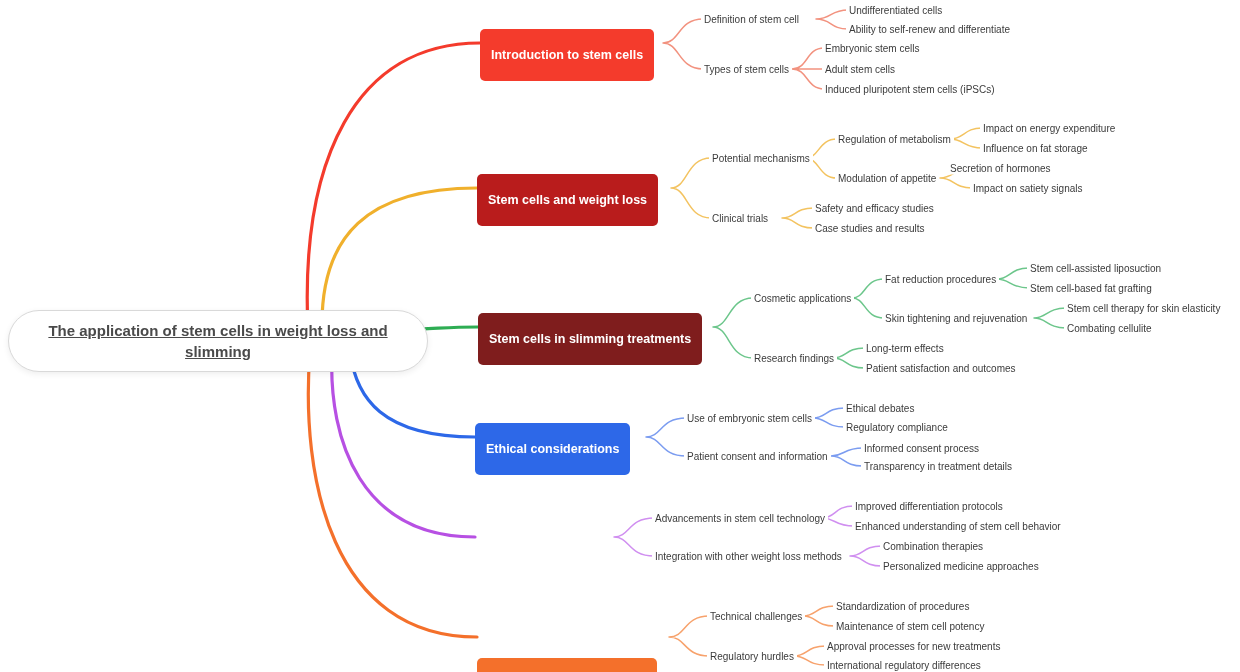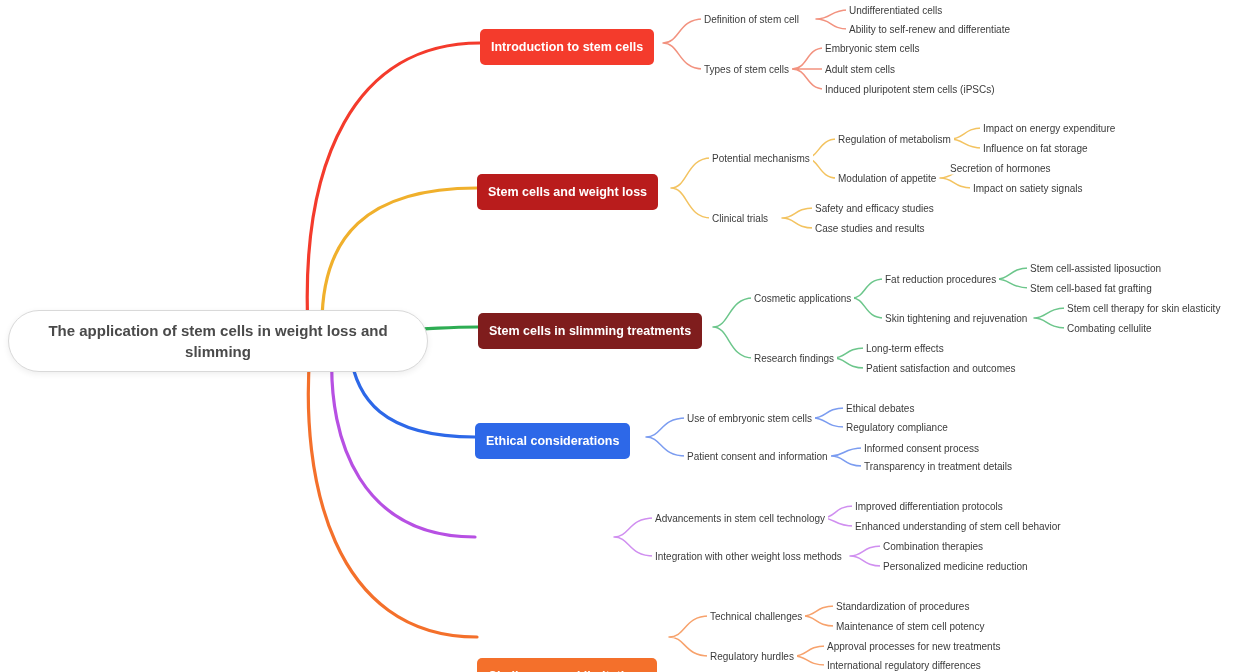--- a/index.html
+++ b/index.html
@@ -10,30 +10,30 @@
   svg.links{position:absolute;left:0;top:0;z-index:1;}
   path.main{fill:none;stroke-width:3.2;stroke-linecap:round;}
   path.sub{fill:none;stroke-width:1.5;stroke-linecap:round;}
   .lbl{
     position:absolute;z-index:3;transform:translateY(-50%);
     font-size:10px;line-height:13px;color:#3b3b3b;white-space:nowrap;
     background:#fff;padding:0 3px;cursor:pointer;
   }
   .bnode{
     position:absolute;z-index:4;height:28px;line-height:28px;border-radius:5px;
-    color:#fff;font-size:12.5px;font-weight:bold;padding:4px 11px;white-space:nowrap;
+    color:#fff;font-size:12.5px;font-weight:bold;padding:12px 11px;white-space:nowrap;
     cursor:pointer;
   }
   .rootnode{
     position:absolute;z-index:5;left:8px;top:310px;width:420px;height:62px;
     background:#fff;border:1.5px solid #d9d9d9;border-radius:31px;
     box-shadow:0 2px 6px rgba(0,0,0,0.07);
     display:flex;align-items:center;justify-content:center;text-align:center;
     font-size:15px;font-weight:bold;color:#4a4a4a;line-height:1.4;
-    padding:0 24px;box-sizing:border-box;cursor:pointer;
+    padding:0 24px;box-sizing:border-box;cursor:pointer;text-decoration:underline;
   }
 </style>
 </head>
 <body>
 
 <div id="canvas">
 
   <svg class="links" width="1240" height="672" viewBox="0 0 1240 672">
 
     <path class="main" d="M 308 330 C 300 160 355 43 480 43" stroke="#f43b2c"></path>
@@ -138,21 +138,21 @@
   <span class="lbl" style="left:843px;top:427px">Regulatory compliance</span>
   <span class="lbl" style="left:684px;top:456px">Patient consent and information</span>
   <span class="lbl" style="left:861px;top:448px">Informed consent process</span>
   <span class="lbl" style="left:861px;top:466px">Transparency in treatment details</span>
 
   <span class="lbl" style="left:652px;top:518px">Advancements in stem cell technology</span>
   <span class="lbl" style="left:852px;top:506px">Improved differentiation protocols</span>
   <span class="lbl" style="left:852px;top:526px">Enhanced understanding of stem cell behavior</span>
   <span class="lbl" style="left:652px;top:556px">Integration with other weight loss methods</span>
   <span class="lbl" style="left:880px;top:546px">Combination therapies</span>
-  <span class="lbl" style="left:880px;top:566px">Personalized medicine reduction</span>
+  <span class="lbl" style="left:880px;top:566px">Personalized medicine approaches</span>
 
   <span class="lbl" style="left:707px;top:616px">Technical challenges</span>
   <span class="lbl" style="left:833px;top:606px">Standardization of procedures</span>
   <span class="lbl" style="left:833px;top:626px">Maintenance of stem cell potency</span>
   <span class="lbl" style="left:707px;top:656px">Regulatory hurdles</span>
   <span class="lbl" style="left:824px;top:646px">Approval processes for new treatments</span>
   <span class="lbl" style="left:824px;top:665px">International regulatory differences</span>
 
 </div>
 

